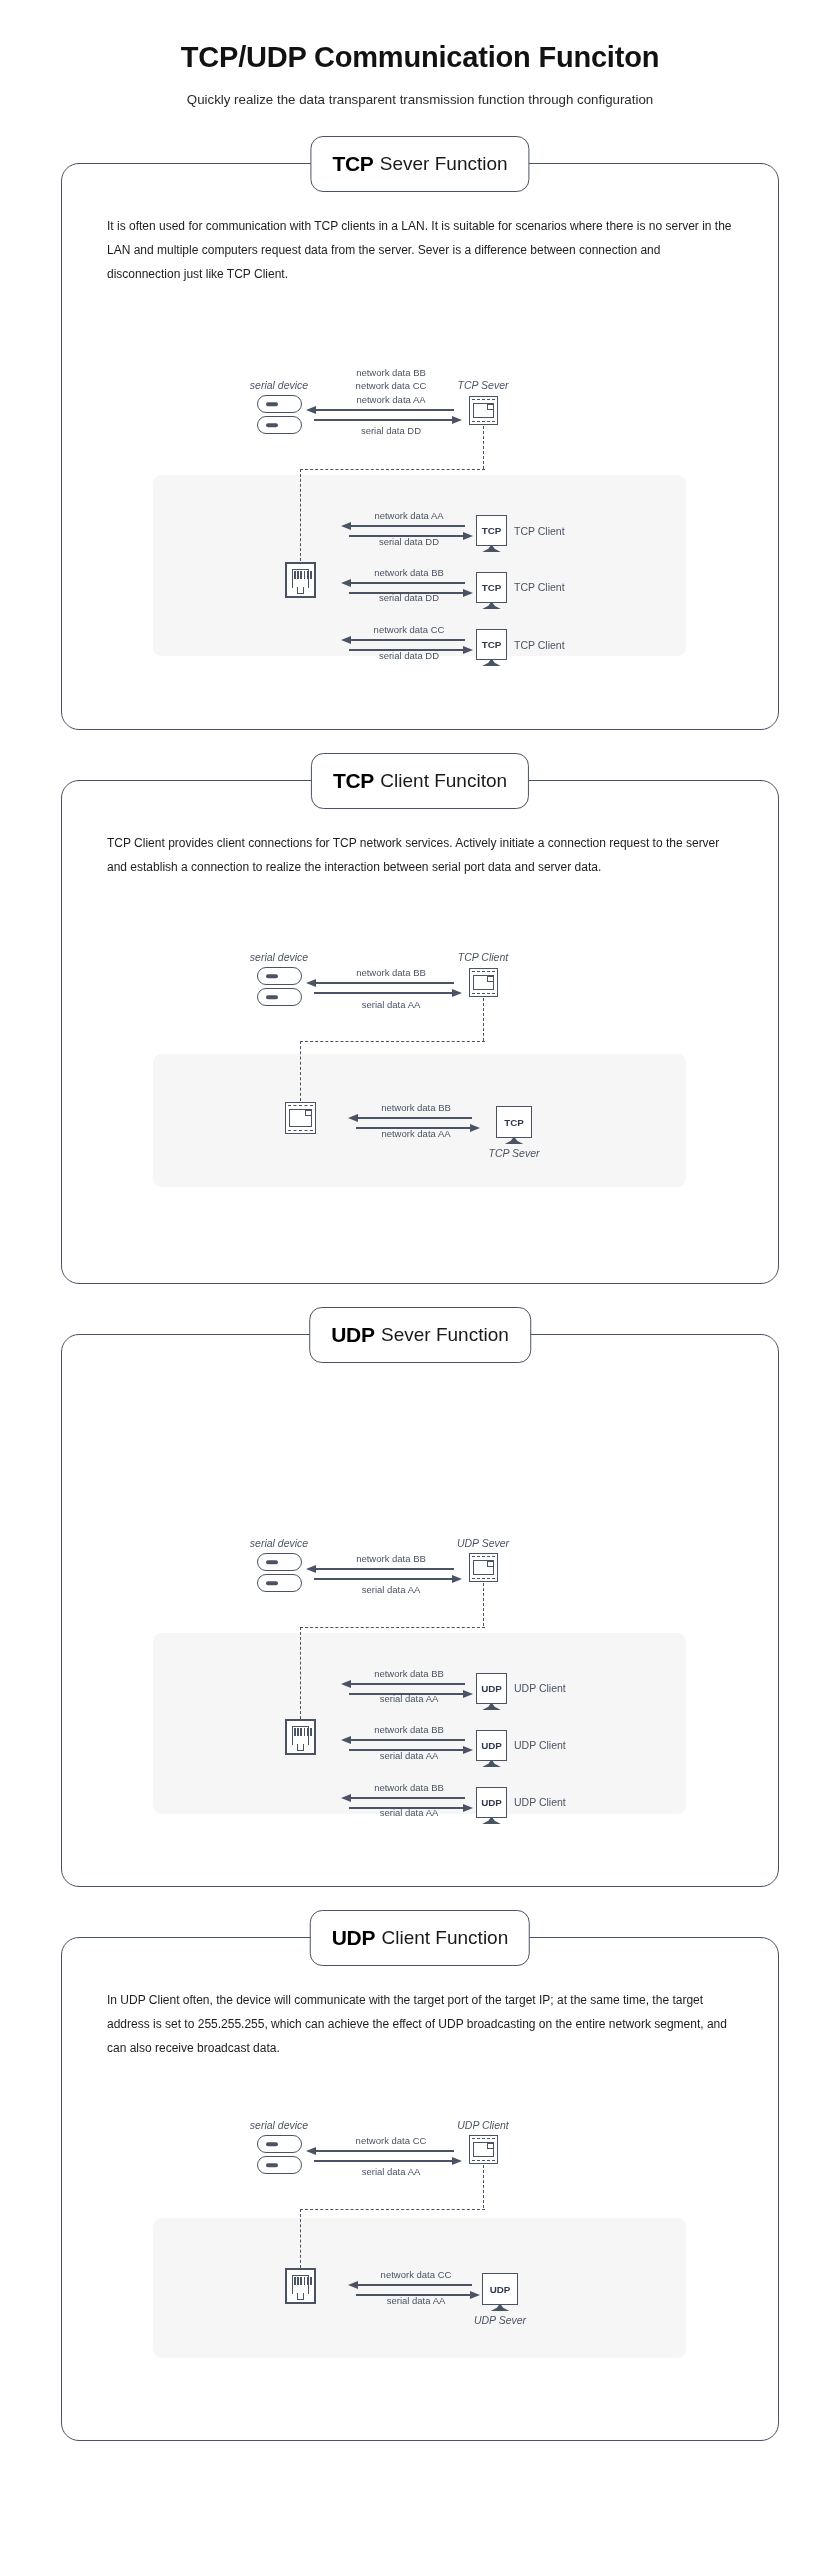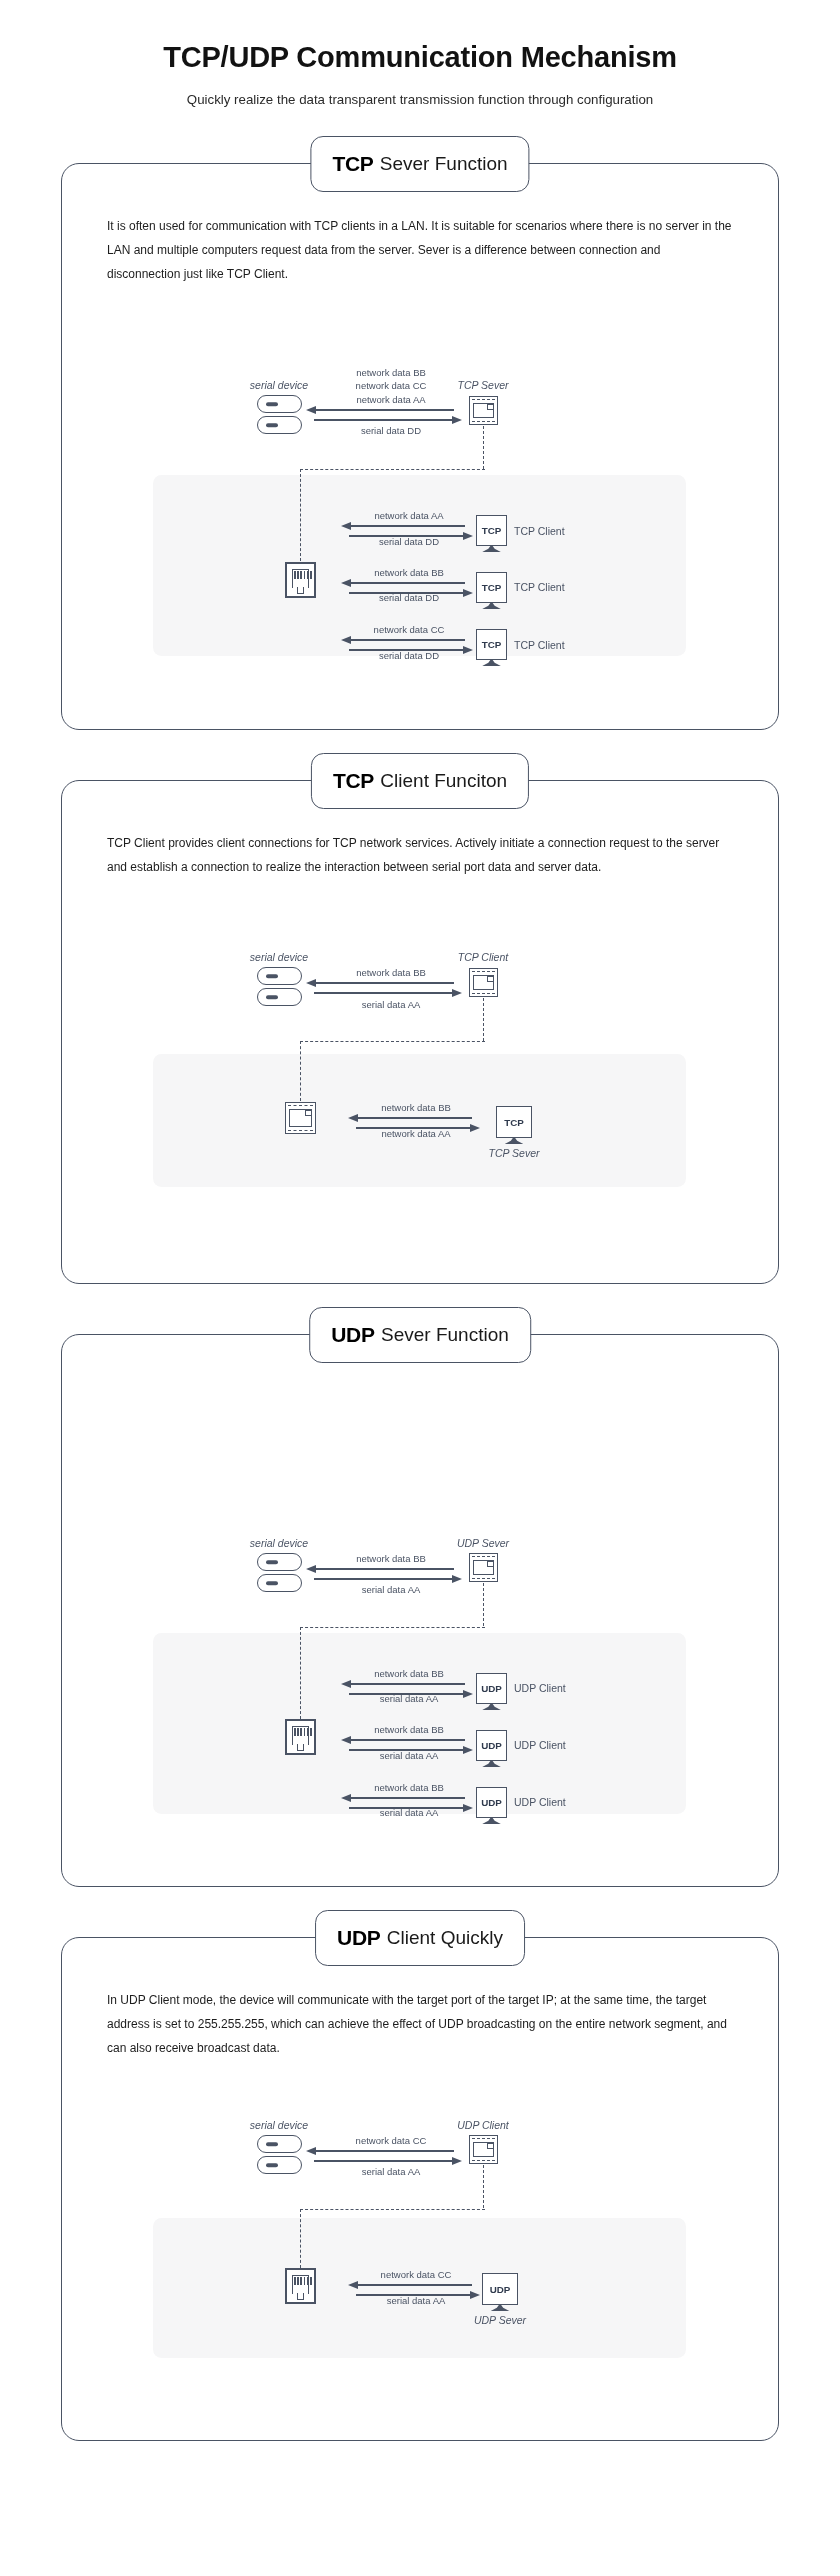--- a/index.html
+++ b/index.html
@@ -200,21 +200,21 @@
     border-left: 10.5px solid #4a5364;
   }
 
   
   .dash-v { position: absolute; width: 0; border-left: 1.8px dashed #4a5364; }
   .dash-h { position: absolute; height: 0; border-top: 1.8px dashed #4a5364; }
 </style>
 </head>
 <body>
 
-<div class="page-title">TCP/UDP Communication Mechanism</div>
+<div class="page-title">TCP/UDP Communication Funciton</div>
 <div class="page-subtitle">Quickly realize the data transparent transmission function through configuration</div>
 
 <div class="panel panel-1">
   <div class="panel-badge">
     <span class="badge-proto">TCP</span>
     <span class="badge-label">Sever Function</span>
   </div>
   <div class="panel-desc">It is often used for communication with TCP clients in a LAN. It is suitable for scenarios where there is no server in the LAN and multiple computers request data from the server. Sever is a difference between connection and disconnection just like TCP Client.</div>
 
   <div class="stage">
@@ -457,23 +457,23 @@
       <div class="screen">UDP</div>
       <div class="stand"></div>
     </div>
     <div class="node-label" style="left:452px; top:461px;">UDP Client</div>
   </div>
 </div>
 
 <div class="panel panel-4">
   <div class="panel-badge">
     <span class="badge-proto">UDP</span>
-    <span class="badge-label">Client Quickly</span>
-  </div>
-  <div class="panel-desc">In UDP Client mode, the device will communicate with the target port of the target IP; at the same time, the target address is set to 255.255.255, which can achieve the effect of UDP broadcasting on the entire network segment, and can also receive broadcast data.</div>
+    <span class="badge-label">Client Function</span>
+  </div>
+  <div class="panel-desc">In UDP Client often, the device will communicate with the target port of the target IP; at the same time, the target address is set to 255.255.255, which can achieve the effect of UDP broadcasting on the entire network segment, and can also receive broadcast data.</div>
 
   <div class="stage">
     <div class="gray-box" style="left:91px; top:280px; width:533px; height:140px;"></div>
 
     <div class="node-label center" style="left:217px; top:181px;">serial device</div>
     <div class="serial-dev" style="left:195px; top:197px;">
       <div class="serial-pill top"></div>
       <div class="serial-pill bot"></div>
     </div>
 

